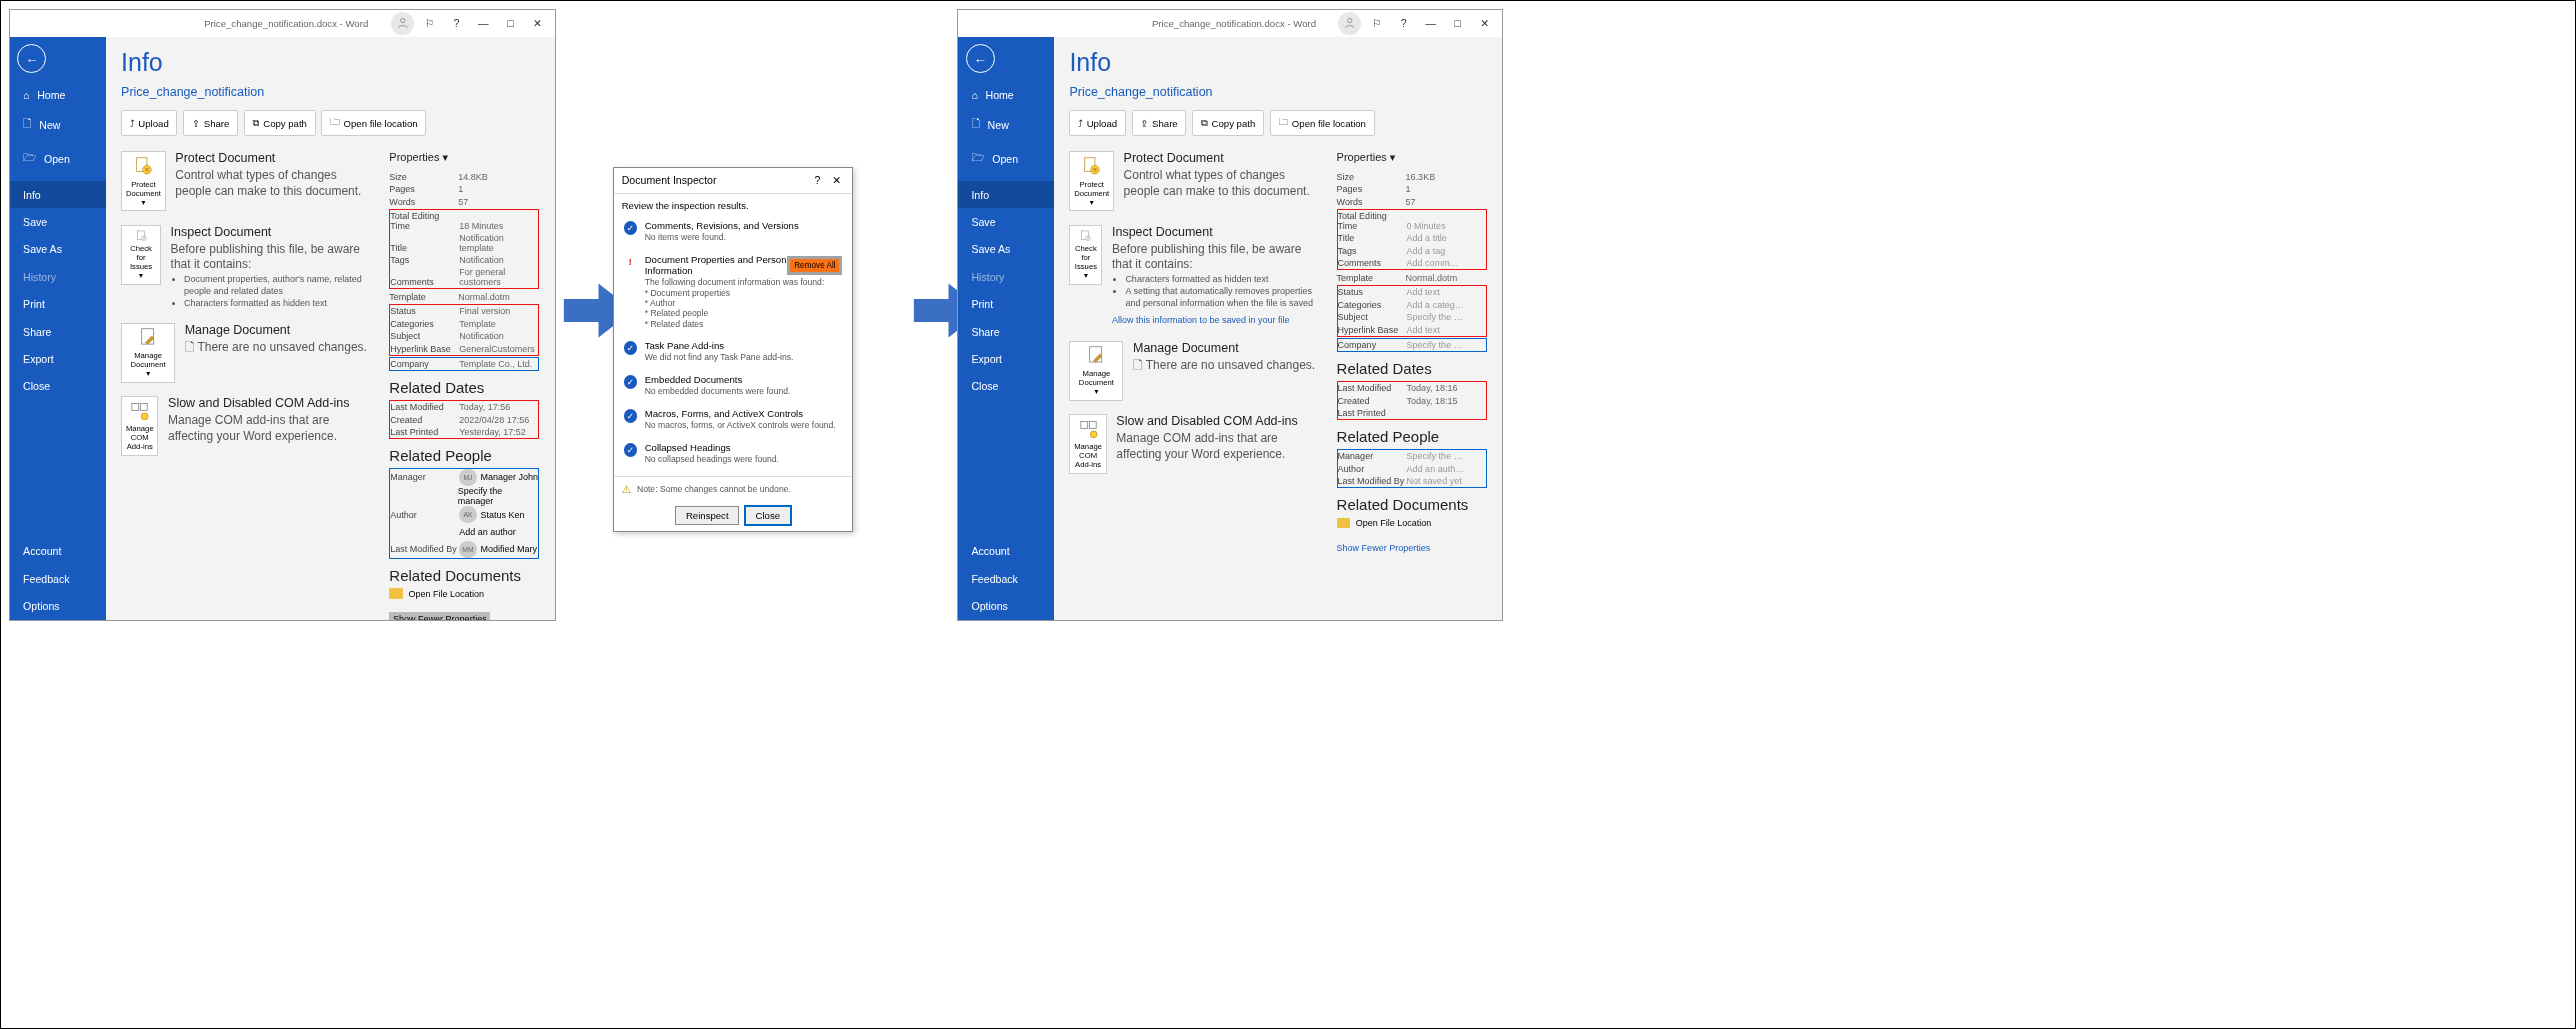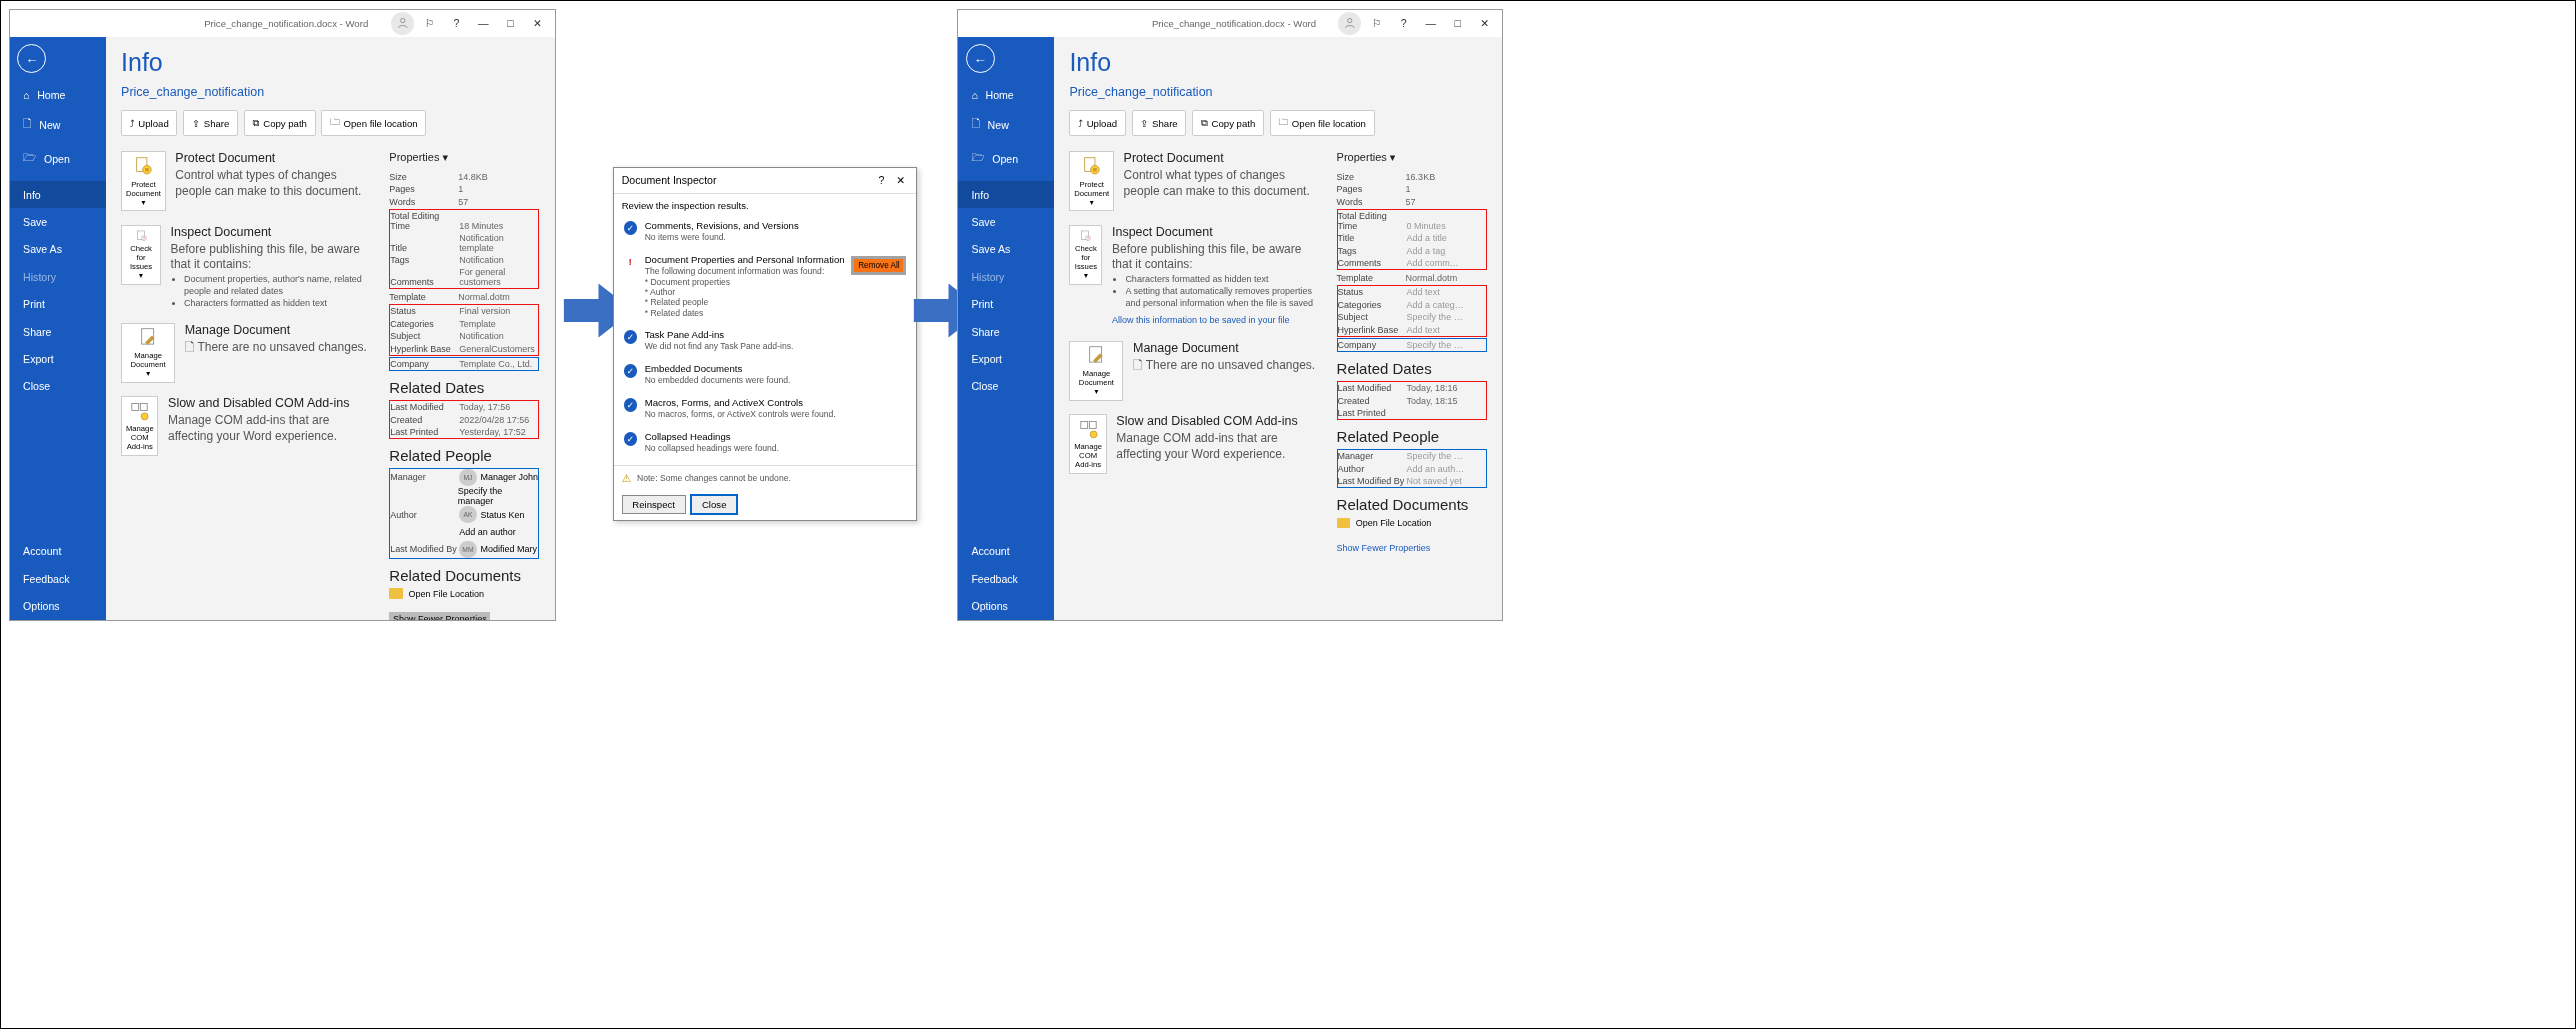--- a/index.html
+++ b/index.html
@@ -40,33 +40,33 @@
 .prop-row .vph{flex:1;color:#999}
 .box{border:1px solid;margin:1px 0}
 .red{border-color:#e11}
 .blue{border-color:#06c}
 .sub-header{font-size:15px;color:#222;margin:7.7px 0 3.8px}
 .people-row{display:flex;align-items:center;font-size:9px;min-height:17.3px}
 .people-row .k{width:69px;color:#444}
 .avatar{width:17.3px;height:17.3px;border-radius:50%;background:#ccc;display:flex;align-items:center;justify-content:center;font-size:6.7px;color:#666;margin-right:3.8px}
 .fewer{background:#bbb;color:#000;padding:1.9px 3.8px;font-size:9px;display:inline-block;text-decoration:underline}
 .folder-ic{width:13.4px;height:10.6px;background:#f0c040;display:inline-block;margin-right:5.8px;border-radius:1px}
-.dialog{position:absolute;left:612px;top:166px;width:304px;border:1px solid #888;background:#fff;box-shadow:1.9px 1.9px 5.8px rgba(0,0,0,.2);font-size:9.6px}
+.dialog{position:absolute;left:612px;top:166px;width:240px;border:1px solid #888;background:#fff;box-shadow:1.9px 1.9px 5.8px rgba(0,0,0,.2);font-size:9.6px}
 .dlg-title{padding:5.8px 7.7px;display:flex;justify-content:space-between;align-items:center;border-bottom:1px solid #ddd}
 .dlg-title .tt{font-size:10.6px}
 .dlg-body{padding:5.8px 7.7px}
 .dlg-item{display:flex;gap:7.7px;padding:5.8px 1.9px;position:relative}
 .dlg-icon{width:13.4px;height:13.4px;border-radius:50%;display:flex;align-items:center;justify-content:center;font-size:8.6px;flex-shrink:0;margin-top:1px}
 .dlg-ok{background:#185abd;color:#fff}
 .dlg-warn{color:#c00;font-weight:bold}
 .dlg-item h4{font-size:9.6px;font-weight:normal;margin-bottom:1px}
 .dlg-item p{font-size:8.6px;color:#555;line-height:1.2}
 .remove-all{position:absolute;right:1.9px;top:8px;border:3px solid #a3a3a3;background:#f97316;font-size:8.2px;padding:1.9px 3.8px}
 .dlg-note{padding:5.8px 7.7px;border-top:1px solid #ddd;display:flex;align-items:center;gap:5.8px;font-size:8.6px;color:#555}
-.dlg-buttons{padding:5.8px 7.7px;display:flex;justify-content:flex-start;gap:5.8px}
+.dlg-buttons{padding:5.8px 7.7px;display:flex;justify-content:center;gap:5.8px}
 .dlg-btn{border:1px solid #888;background:#eee;padding:2.9px 9.6px;font-size:9.6px}
 .dlg-btn.primary{border:1px solid #06c;outline:1px solid #06c}
 .dlg-x{width:15.4px;height:13.4px;display:flex;align-items:center;justify-content:center;font-size:10.6px}
 .arrow{position:absolute;width:77px;height:77px}
 .arrow svg{width:100%;height:100%}
 .a1{left:559px;top:271px}
 .a2{left:909px;top:271px}
 .warn-tri{color:#c90;font-size:10.6px}
 </style>
 </head>

